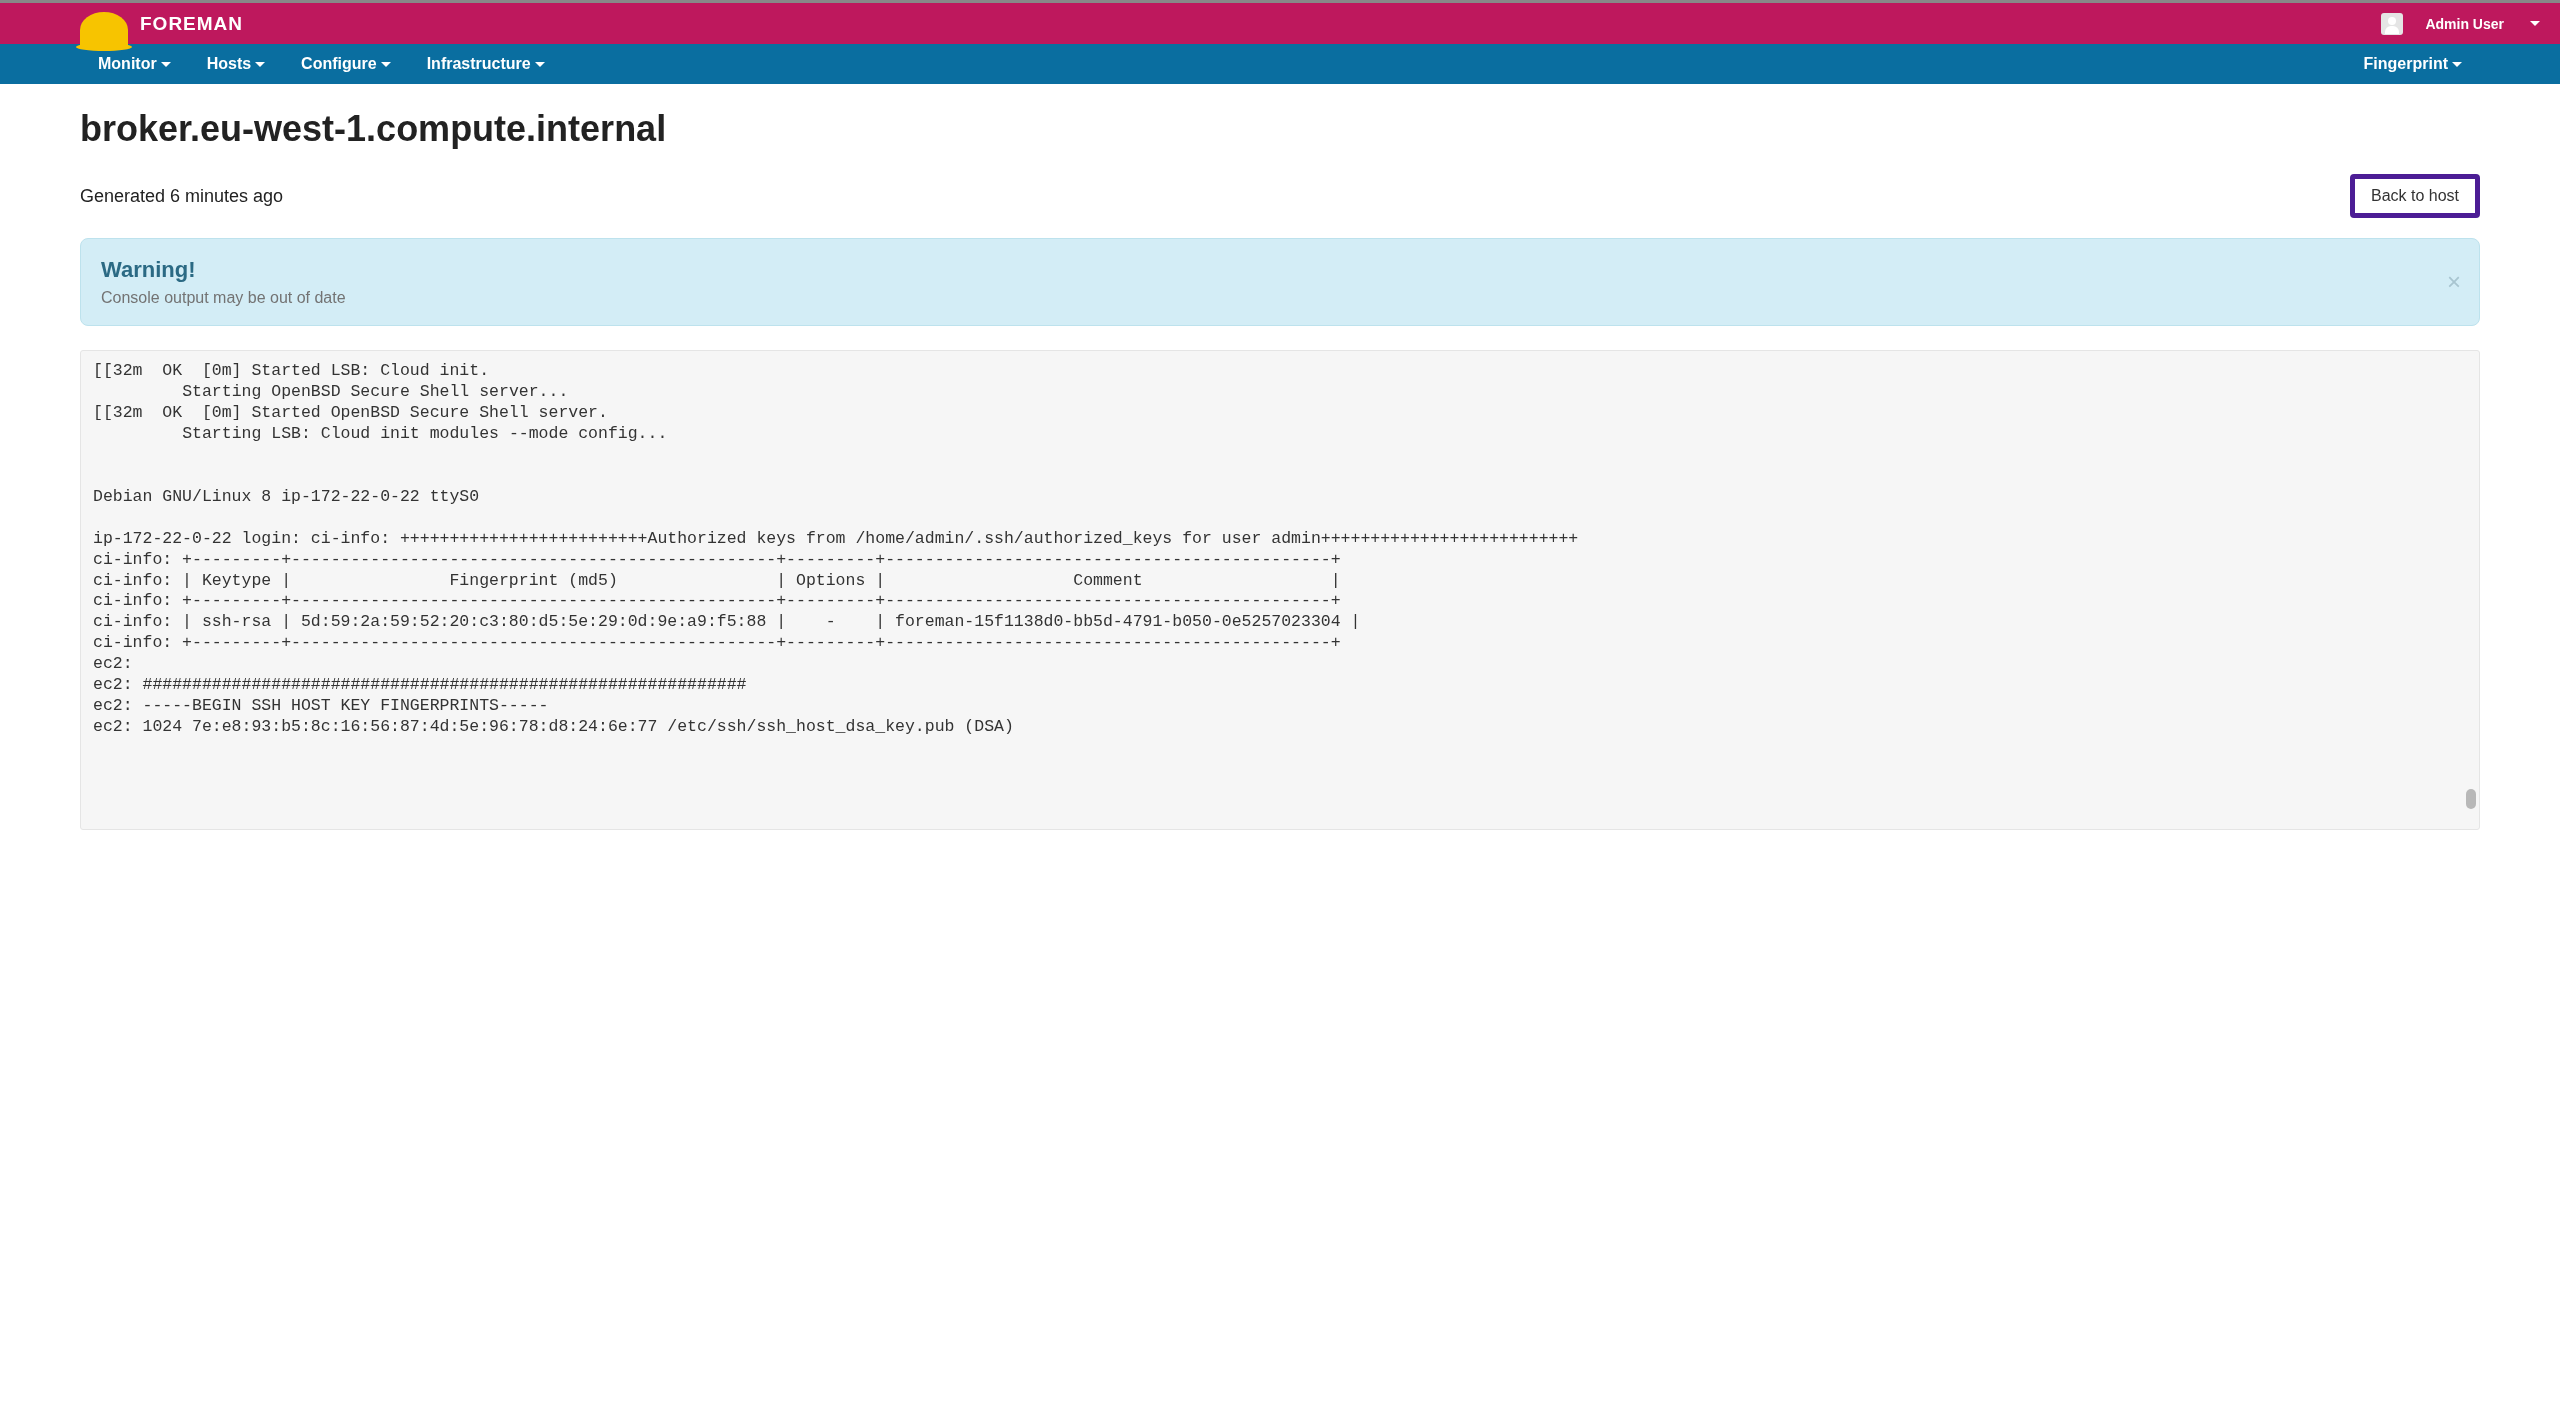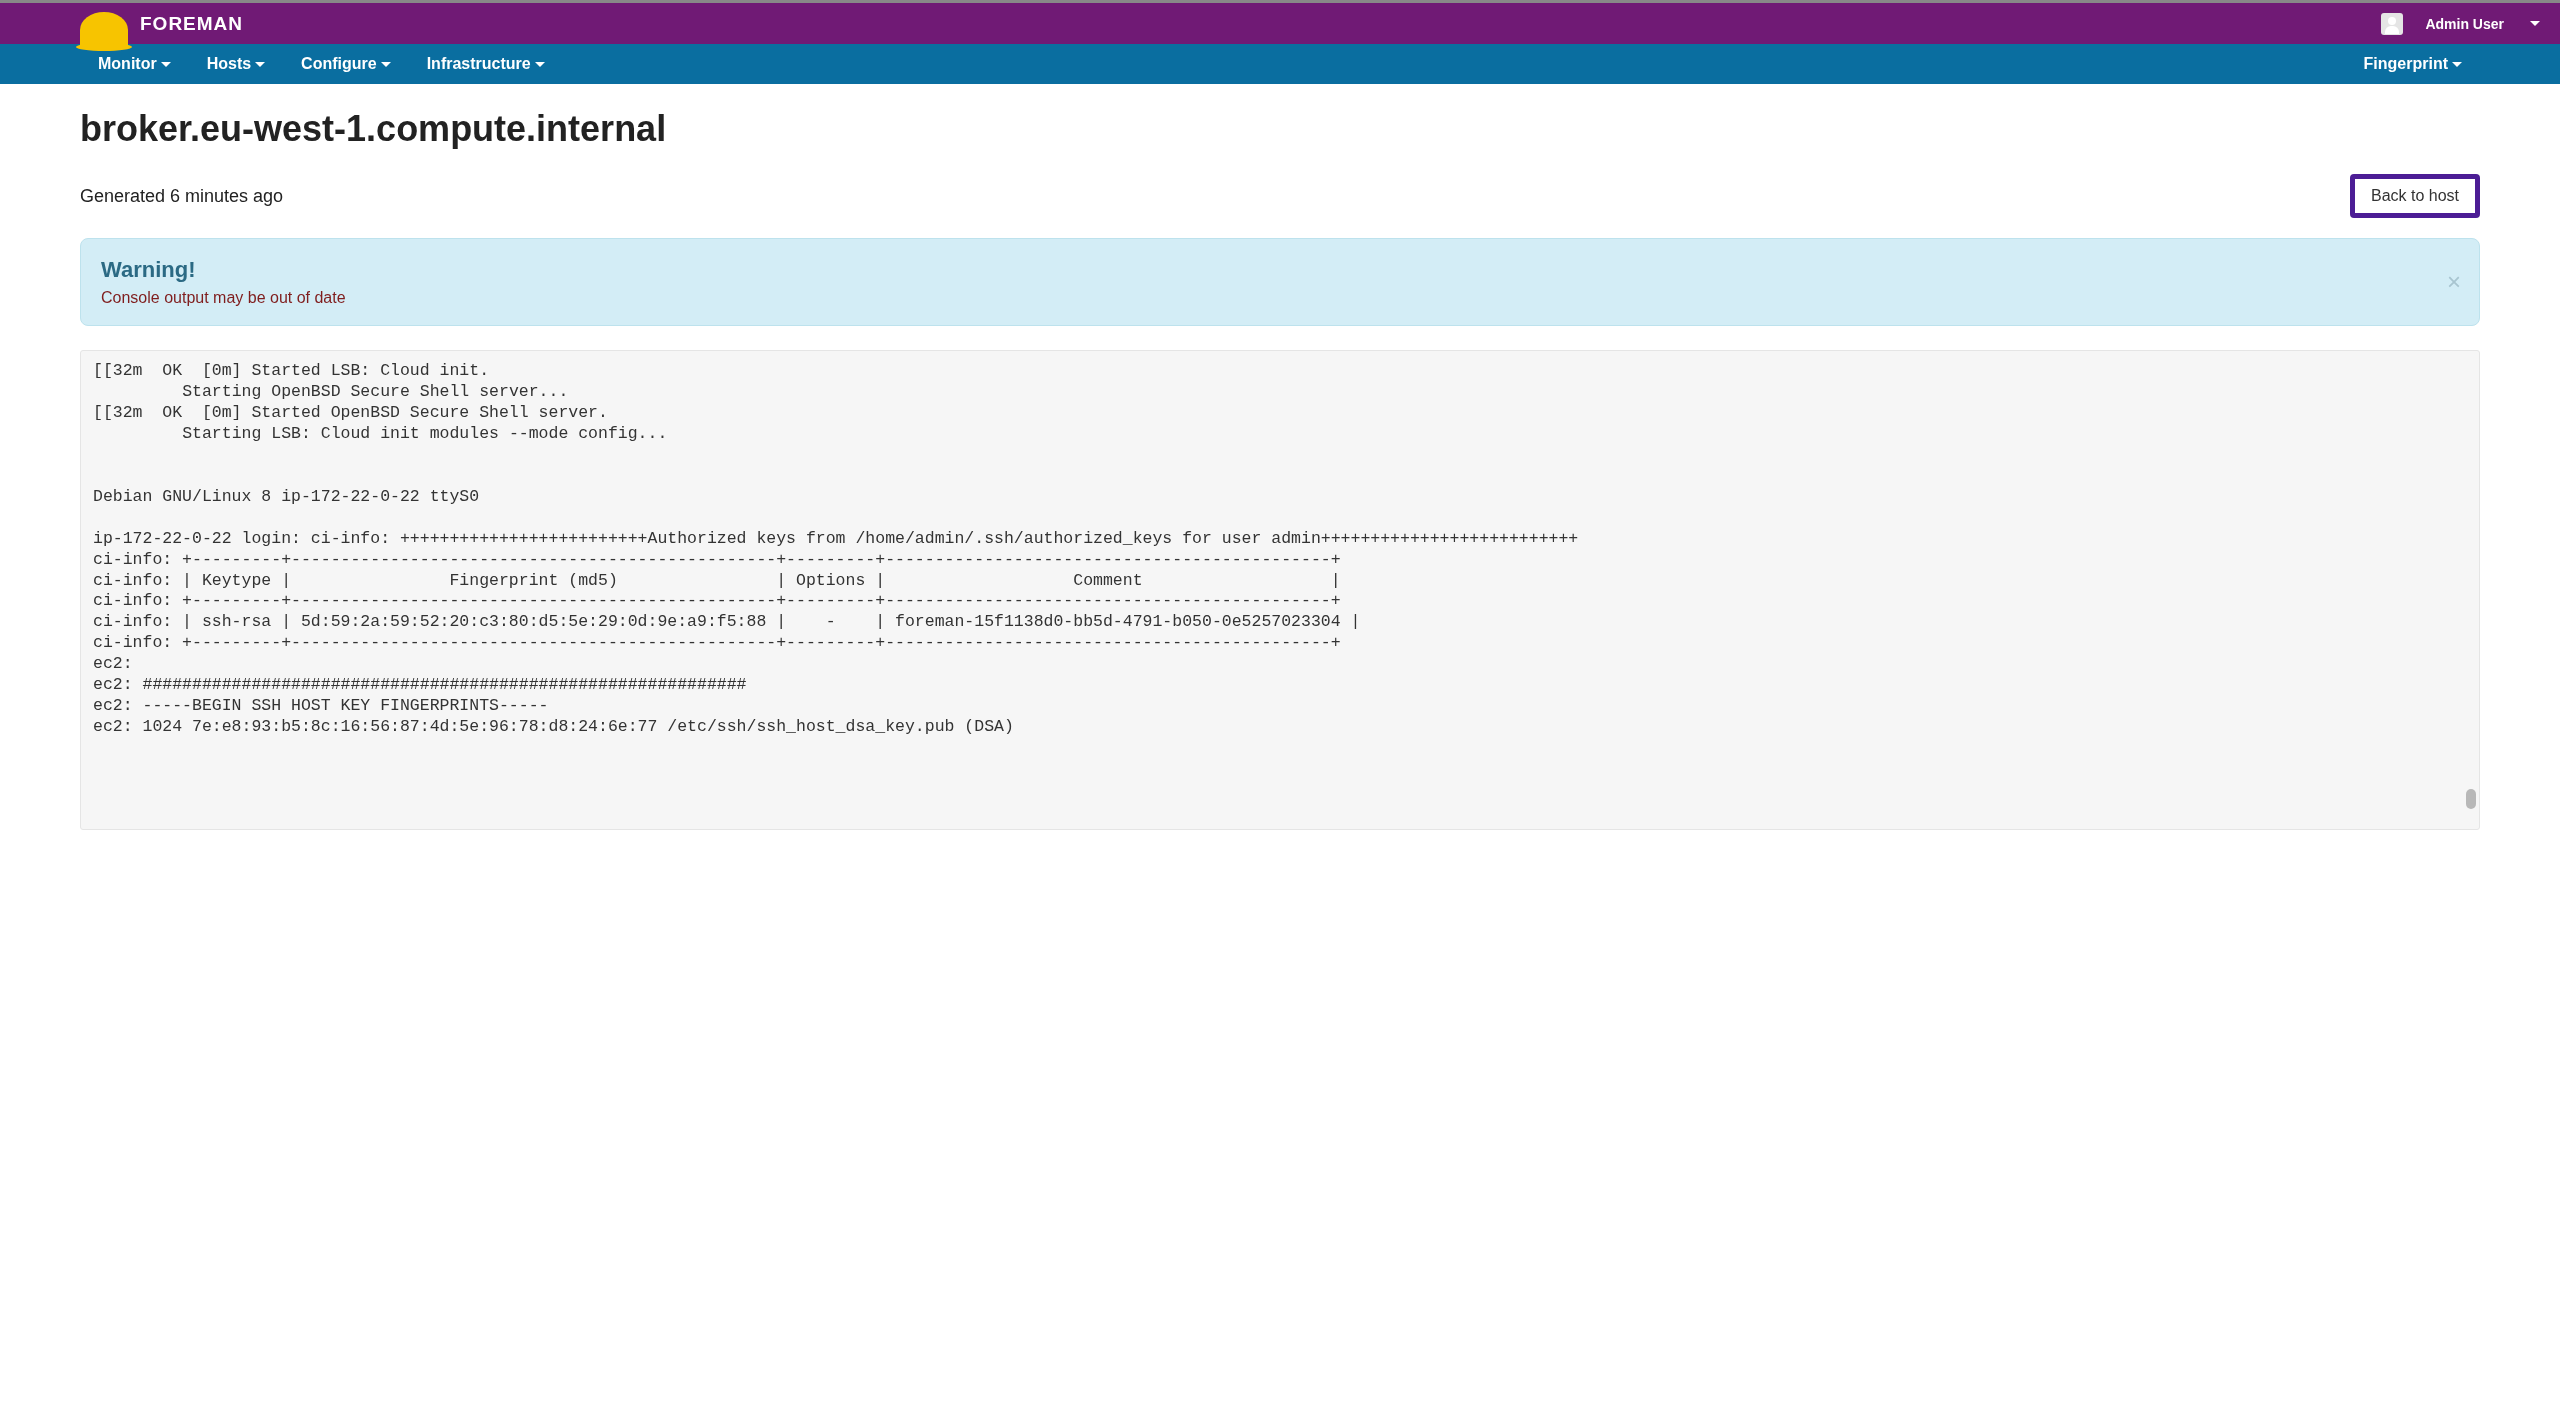--- a/index.html
+++ b/index.html
@@ -2,21 +2,21 @@
 <html><head>
   <meta charset="utf-8">
   <style>
     * { margin: 0; padding: 0; box-sizing: border-box; }
     body {
       font-family: -apple-system, BlinkMacSystemFont, "Segoe UI", Helvetica, Arial, sans-serif;
       background: #fff;
       color: #333;
     }
     .topbar {
-      background: #701a75;
+      background: #be185d;
       height: 44px;
       display: flex;
       align-items: center;
       padding: 0 20px;
       border-top: 3px solid #888;
     }
     .topbar-left {
       display: flex;
       align-items: center;
       gap: 12px;
@@ -152,21 +152,21 @@
       color: #2b6a84;
     }
     .alert-title {
       font-size: 22px;
       font-weight: 600;
       color: #2b6a84;
       margin-bottom: 6px;
     }
     .alert-body {
       font-size: 16px;
-      color: #7f1d1d;
+      color: #737373;
     }
     .alert-close {
       position: absolute;
       right: 18px;
       top: 50%;
       transform: translateY(-50%);
       font-size: 24px;
       color: #a8c5d0;
       cursor: pointer;
       font-weight: 300;

